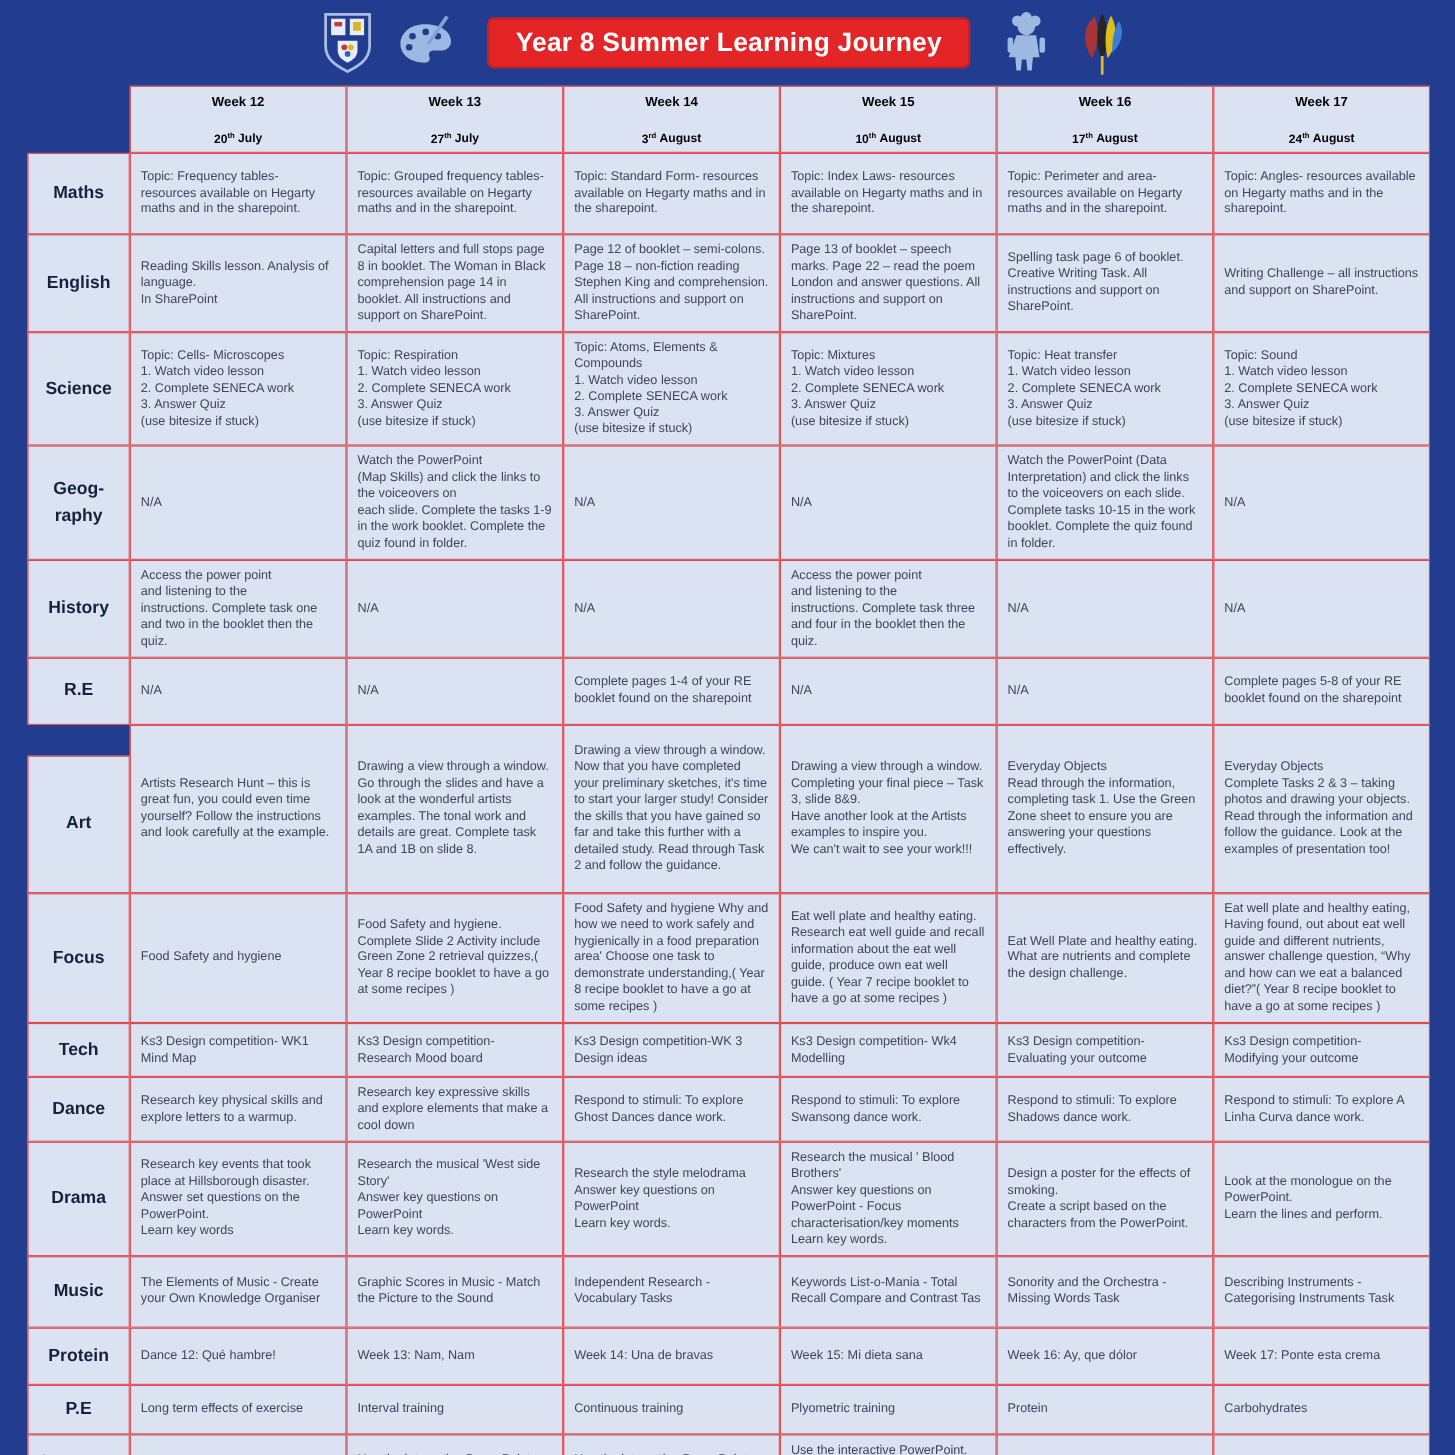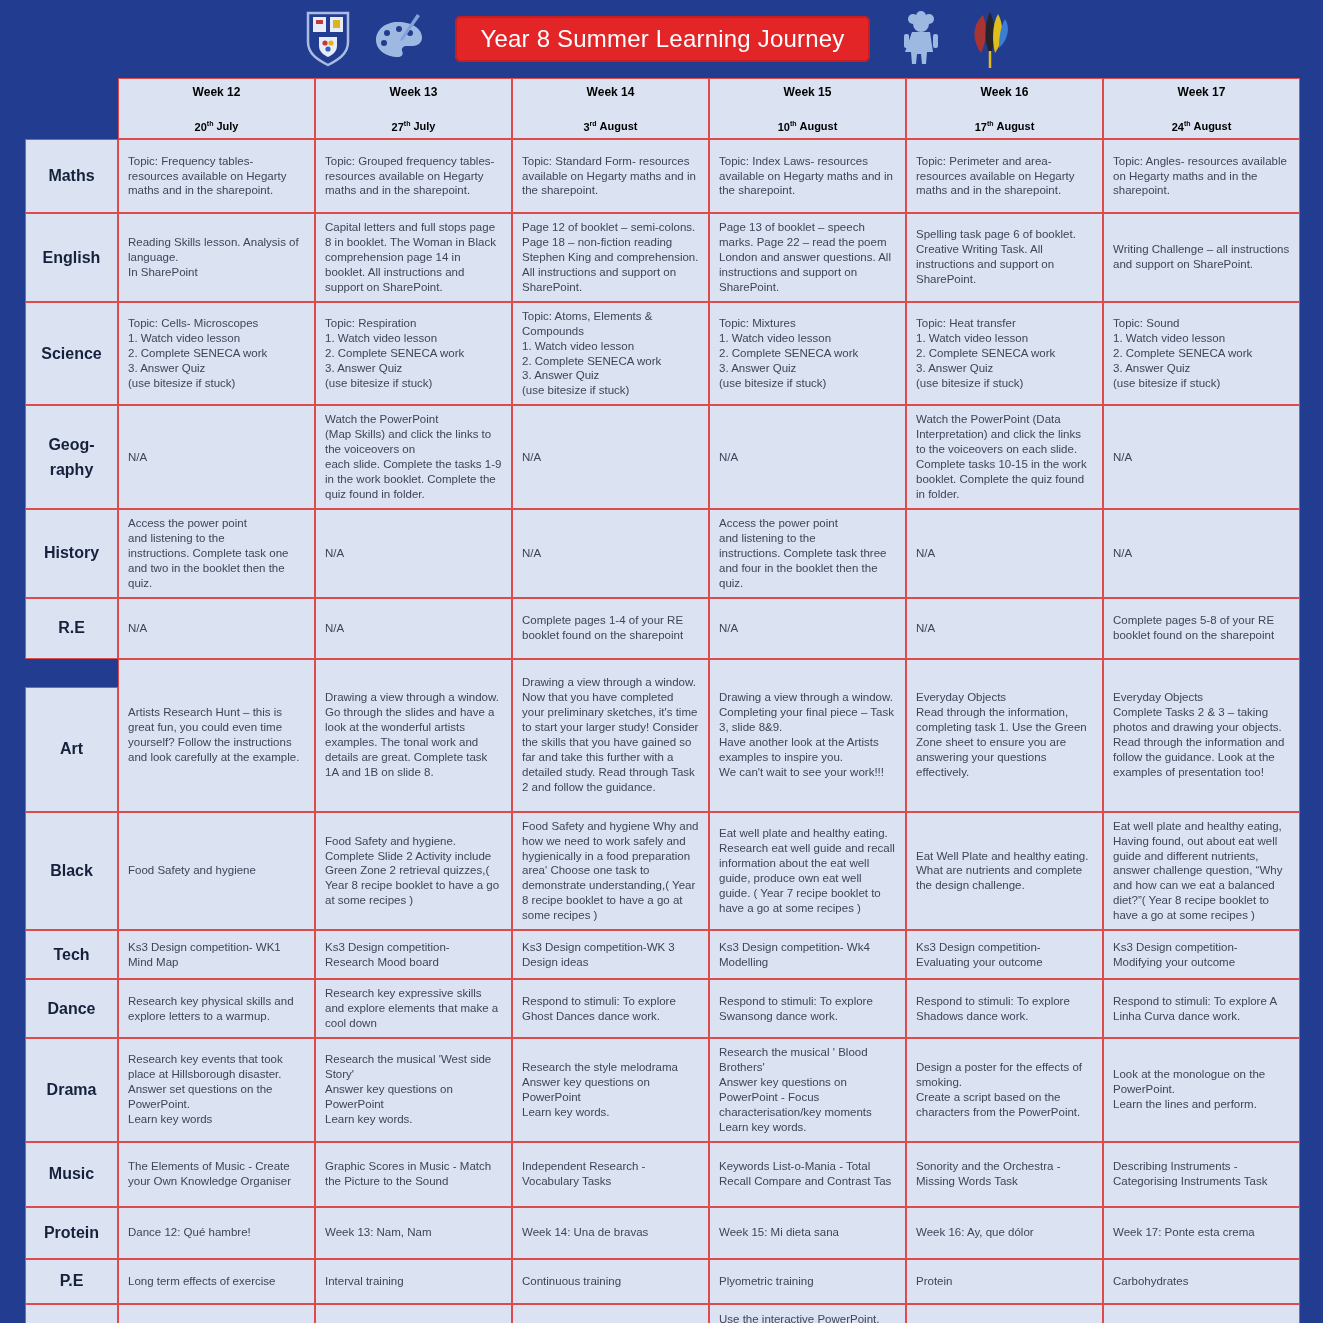--- a/index.html
+++ b/index.html
@@ -7,21 +7,21 @@
     width:1323px;height:1323px;overflow:hidden;
     background:#223c8f;
     font-family:"Liberation Sans", sans-serif;
   }
   .top-bar{
     height:78px;display:flex;align-items:center;justify-content:center;gap:20px;
   }
   .banner{
     background:#e42528;border-radius:6px;
     padding:9px 26px;margin:0 8px;
-    color:#ffffff;font-weight:normal;font-size:24px;letter-spacing:.2px;
+    color:#ffffff;font-weight:bold;font-size:24px;letter-spacing:.2px;
     box-shadow:0 0 0 2px #c81e22 inset;
     white-space:nowrap;
   }
   .grid{
     margin-left:25px;width:1275px;
     display:grid;
     grid-template-columns:93px repeat(6,1fr);
   }
   .corner{background:transparent;border:none;}
   .week-header{
@@ -195,21 +195,21 @@
     <div class="cell">Artists  Research Hunt – this is great fun, you could even time yourself?  Follow the instructions and look carefully at the example.</div>
     <div class="cell">Drawing a view through a window.  Go through the slides and have a look at the wonderful artists examples.  The tonal work and details are great.  Complete task 1A and 1B on slide 8.</div>
     <div class="cell">Drawing a view through a window. Now that you have completed your preliminary sketches, it's time to start your larger study!  Consider the skills  that you have gained so far and take this further with a detailed study. Read through Task 2 and follow the guidance.</div>
     <div class="cell">Drawing a view through a window. Completing your final piece – Task 3, slide 8&amp;9.
 Have another look at the Artists examples to inspire you.
 We can't wait to see your work!!!</div>
     <div class="cell">Everyday Objects
 Read through the information, completing task 1. Use the Green Zone sheet to ensure you are answering your questions effectively.</div>
     <div class="cell">Everyday Objects
 Complete Tasks 2 &amp; 3 – taking photos and drawing your objects.  Read through the information and follow the guidance.  Look at the examples of presentation too!</div>
-    <div class="row-label" style="min-height: 107px;">Black</div>
+    <div class="row-label" style="min-height: 107px;">Focus</div>
     <div class="cell">Food Safety and hygiene</div>
     <div class="cell">Food Safety and hygiene. Complete Slide 2 Activity include Green Zone 2 retrieval quizzes,( Year 8 recipe booklet to have a go at some recipes )</div>
     <div class="cell">Food Safety and hygiene Why and how we need to work safely and hygienically in a food preparation area' Choose one task to demonstrate understanding,( Year 8 recipe booklet to have a go at some recipes )</div>
     <div class="cell">Eat well plate and healthy eating. Research eat well guide and recall information about the eat well guide, produce own eat well guide.    ( Year 7 recipe booklet to have a go at some recipes )</div>
     <div class="cell">Eat Well Plate and healthy eating. What are nutrients and complete the design challenge.</div>
     <div class="cell">Eat well plate and healthy eating, Having found, out about eat well guide and different nutrients, answer challenge question, “Why and how can we eat a balanced diet?”( Year 8 recipe booklet to have a go at some recipes )</div>
     <div class="row-label" style="min-height: 49px;">Tech</div>
     <div class="cell">Ks3 Design competition- WK1 Mind Map</div>
     <div class="cell">Ks3 Design competition- Research Mood board</div>
     <div class="cell">Ks3 Design competition-WK 3 Design ideas</div>

